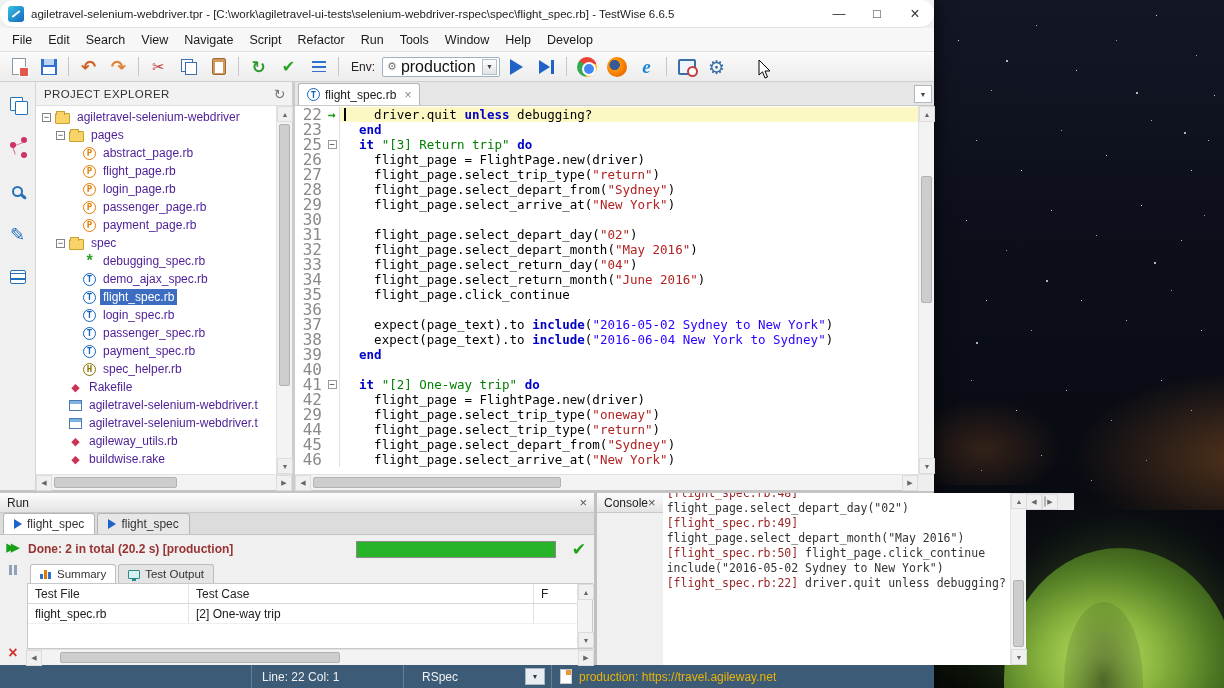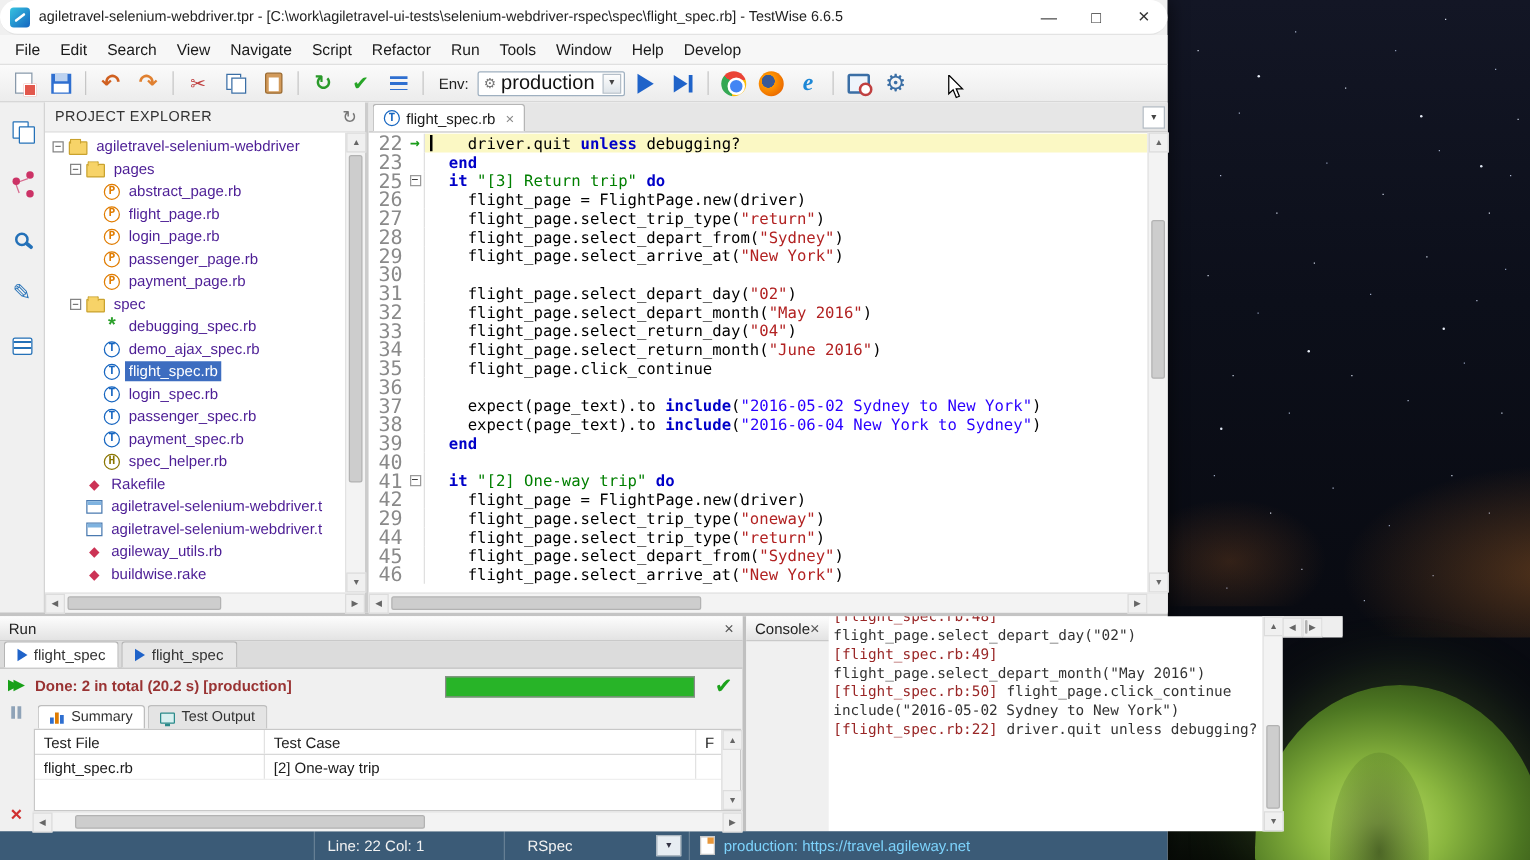--- a/index.html
+++ b/index.html
@@ -181,21 +181,21 @@
   .subtab.active { background:#fff; }
   .chart-ico { width:12px; height:10px; display:flex; align-items:flex-end; gap:1px; }
   .chart-ico i { width:3px; background:#2f6fd0; } .chart-ico i:nth-child(1){height:5px;} .chart-ico i:nth-child(2){height:9px;background:#e07c00;} .chart-ico i:nth-child(3){height:7px;}
   .monitor-ico { width:12px; height:9px; border:1.5px solid #2a8a8a; border-radius:1px; background:#d8f0f0; position:relative; }
   .monitor-ico::after { content:""; position:absolute; left:3px; bottom:-3px; width:4px; height:2px; background:#2a8a8a; }
   .rtable { flex:1; background:#fff; border:1px solid #c8c8c8; display:flex; min-height:0; margin:0 1px; }
   .rtable-main { flex:1; display:flex; flex-direction:column; min-width:0; }
   .trow { height:20px; display:flex; font-size:12px; flex:none; }
   .trow.hdr { border-bottom:1px solid #d8d8d8; font-weight:normal; color:#222; }
   .tcell { padding:0 7px; display:flex; align-items:center; border-right:1px solid #e2e2e2; overflow:hidden; white-space:nowrap; }
-  .tc0 { width:184px; flex:none; } .tc1 { width:345px; flex:none; } .tc2 { flex:1; border-right:none; }
+  .tc0 { width:161px; flex:none; } .tc1 { width:345px; flex:none; } .tc2 { flex:1; border-right:none; }
   .trow.data { border-bottom:1px solid #efefef; }
   .rtable-vs { width:15px; border-left:1px solid #ddd; background:#f3f3f3; display:flex; flex-direction:column; justify-content:space-between; flex:none; }
 
   .console { flex:1; background:#f0f0f0; display:flex; flex-direction:row; min-width:0; }
   .console-body { flex:1; display:flex; min-height:0; background:#fff; }
   .console-text { flex:1; overflow:hidden; font-family:"DejaVu Sans Mono", monospace; font-size:11.5px; line-height:15px; padding:0 4px; min-width:0; }
   .console-inner { transform:translateY(-7px); }
   .c-line { white-space:pre; height:15px; }
   .c-tag { color:#992626; }
   .c-code { color:#333; }
@@ -203,21 +203,21 @@
   
   .statusbar { height:23px; background:#3b5b77; display:flex; align-items:center; color:#f2f2f2; font-size:12px; flex:none; }
   .sb-sec { height:100%; display:flex; align-items:center; border-right:1px solid rgba(255,255,255,.22); }
   .sb-spacer { width:252px; }
   .sb-linecol { width:152px; padding-left:10px; }
   .sb-mode { width:148px; padding-left:18px; }
   .sb-dd { margin-left:auto; margin-right:6px; width:20px; height:17px; background:#e7edf2; border:1px solid #aab6c0; display:flex; align-items:center; justify-content:center; font-size:7px; color:#334; }
   .sb-env { flex:1; padding-left:8px; gap:7px; border-right:none; }
   .sb-doc { width:12px; height:15px; background:#fff; border:1px solid #c8c8c8; position:relative; flex:none; }
   .sb-doc::after { content:""; position:absolute; right:0; top:0; width:5px; height:5px; background:#e8973a; }
-  .sb-env-text { color:#7dd3fc; white-space:nowrap; }
+  .sb-env-text { color:#eab308; white-space:nowrap; }
 
   
   .mouse-cursor { position:absolute; left:758px; top:60px; z-index:50; }
 </style>
 </head>
 <body>
 
 <div class="desktop">
   <div class="stars"></div>
   <div class="stars2"></div>

